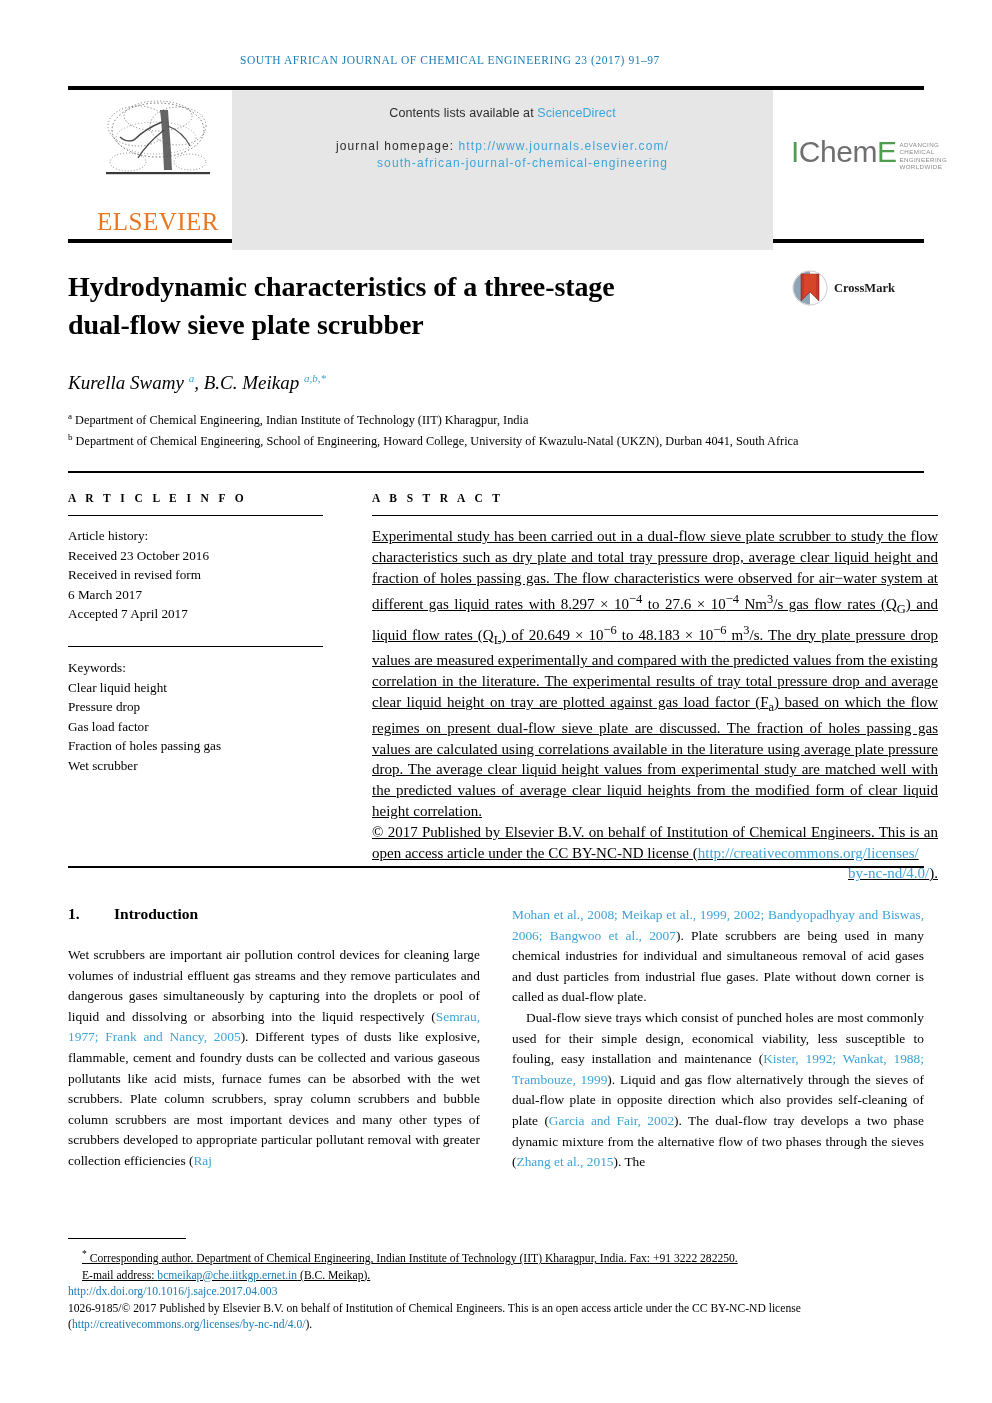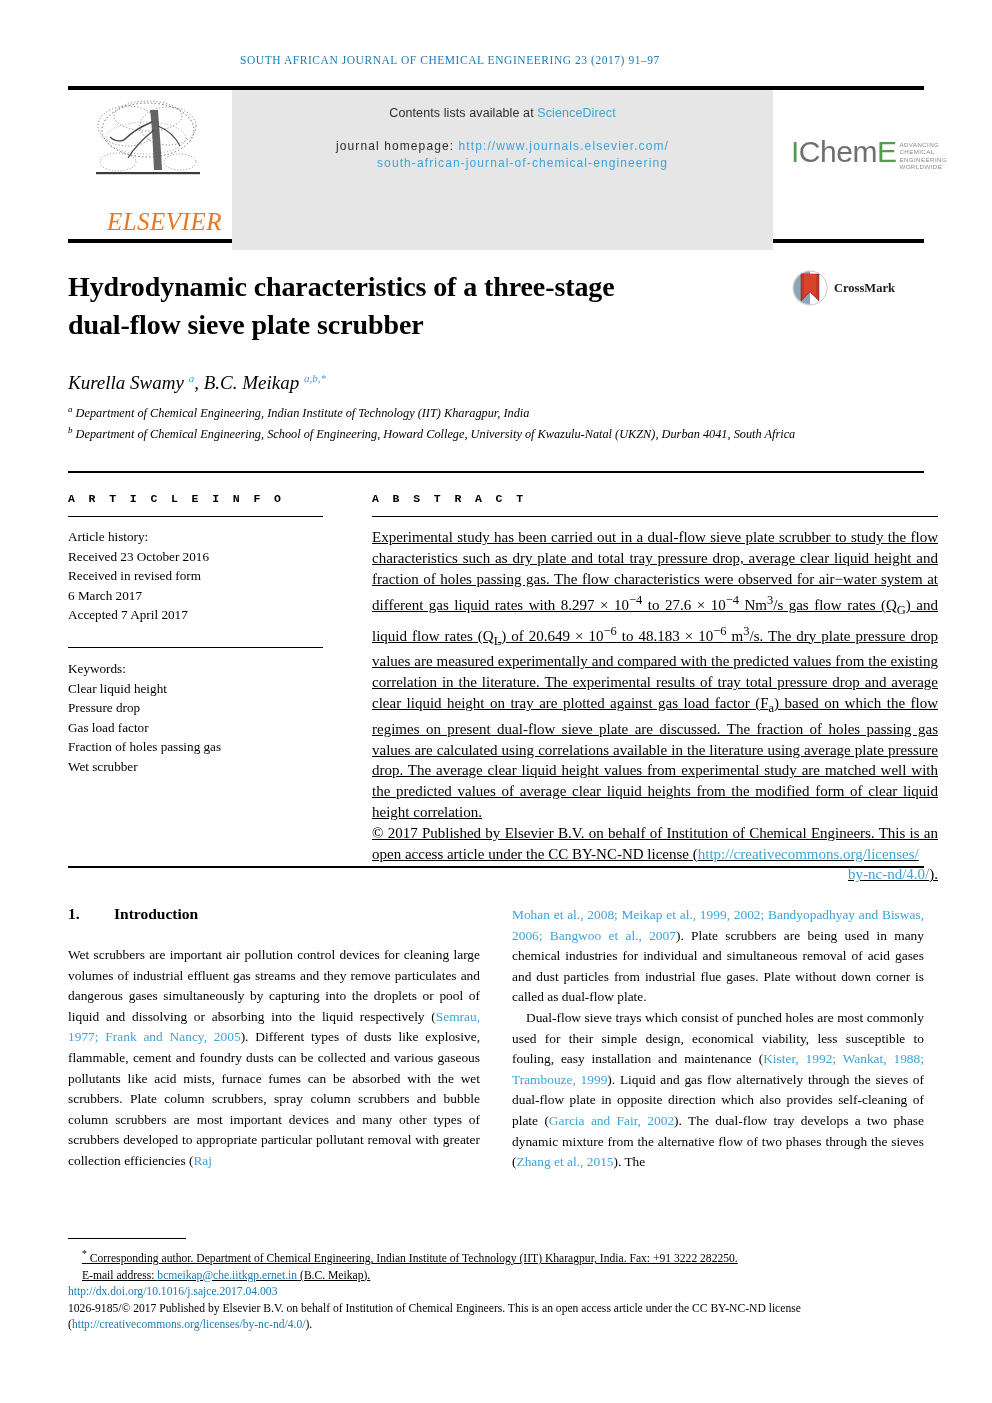--- a/index.html
+++ b/index.html
@@ -55,26 +55,25 @@
     background: #000;
     width: 856px;
     margin-top: 1px;
   }
   .masthead-body {
     position: relative;
     height: 148px;
   }
   .elsevier-block {
     position: absolute;
-    left: 6px;
+    left: 16px;
     top: 6px;
     width: 148px;
     height: 142px;
-    text-align: right;
-    font-style: italic;
+    text-align: center;
   }
   .tree-svg { display: block; margin: 0 auto; }
   .elsevier-word {
     font-family: "Liberation Serif", serif;
     color: #E87722;
     font-size: 25px;
     letter-spacing: 0.5px;
     line-height: 1;
     margin-top: 1px;
     font-weight: 400;
@@ -182,45 +181,44 @@
   .authors {
     font-family: "Liberation Serif", serif;
     font-style: italic;
     font-size: 19px;
     margin-top: 28px;
     color: #000;
   }
   .authors sup { font-size: 11px; color: #3da3d8; font-style: italic; }
   .affiliations {
     font-family: "Liberation Serif", serif;
-    font-style: italic;
     font-size: 12.3px;
     line-height: 17px;
-    margin-top: 7px;
+    margin-top: 14px;
     color: #000;
   }
   .affiliations sup { font-size: 9px; }
 
   
   .rule-mid {
     position: absolute;
     left: 68px;
     top: 471px;
     width: 856px;
     height: 2px;
     background: #000;
   }
   .info-col {
     position: absolute;
     left: 68px;
     top: 492px;
     width: 255px;
   }
   .section-kicker {
-    font-family: Liberation Mono, monospace;
+    font-family: Liberation Serif, serif;
     font-size: 11.5px;
     font-weight: bold;
     letter-spacing: 3.4px;
     color: #000;
   }
   .hr-thin {
     height: 1.4px;
     background: #000;
     margin-top: 11px;
     margin-bottom: 10px;

